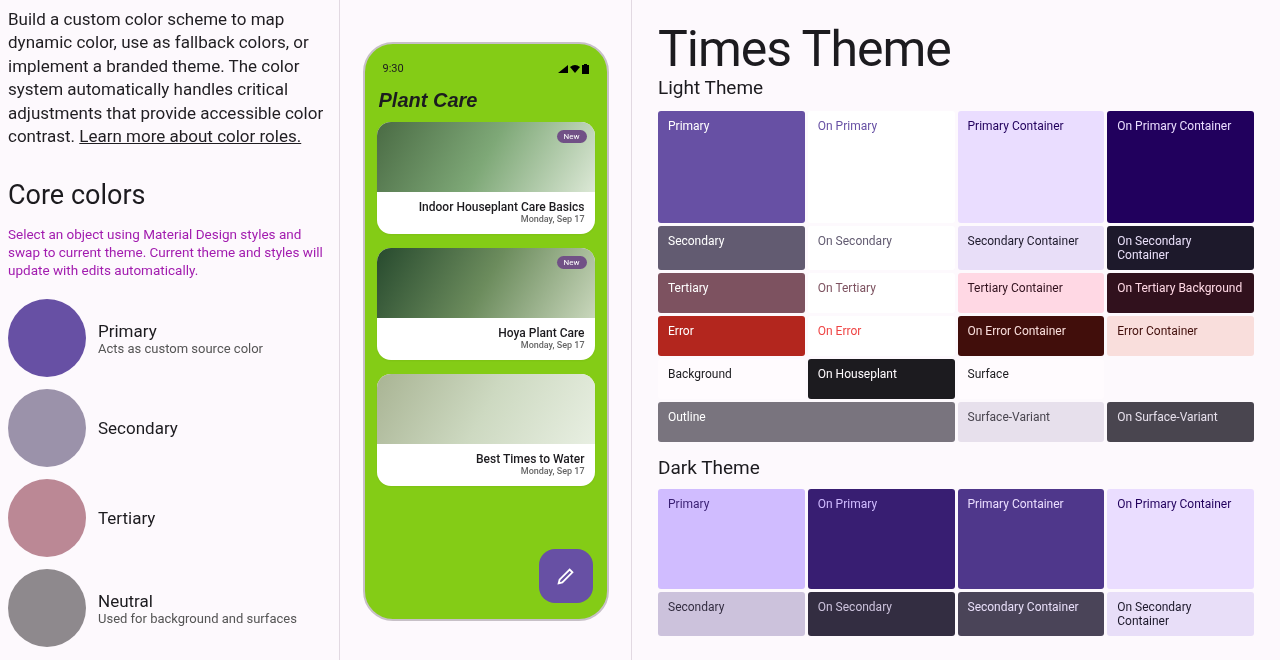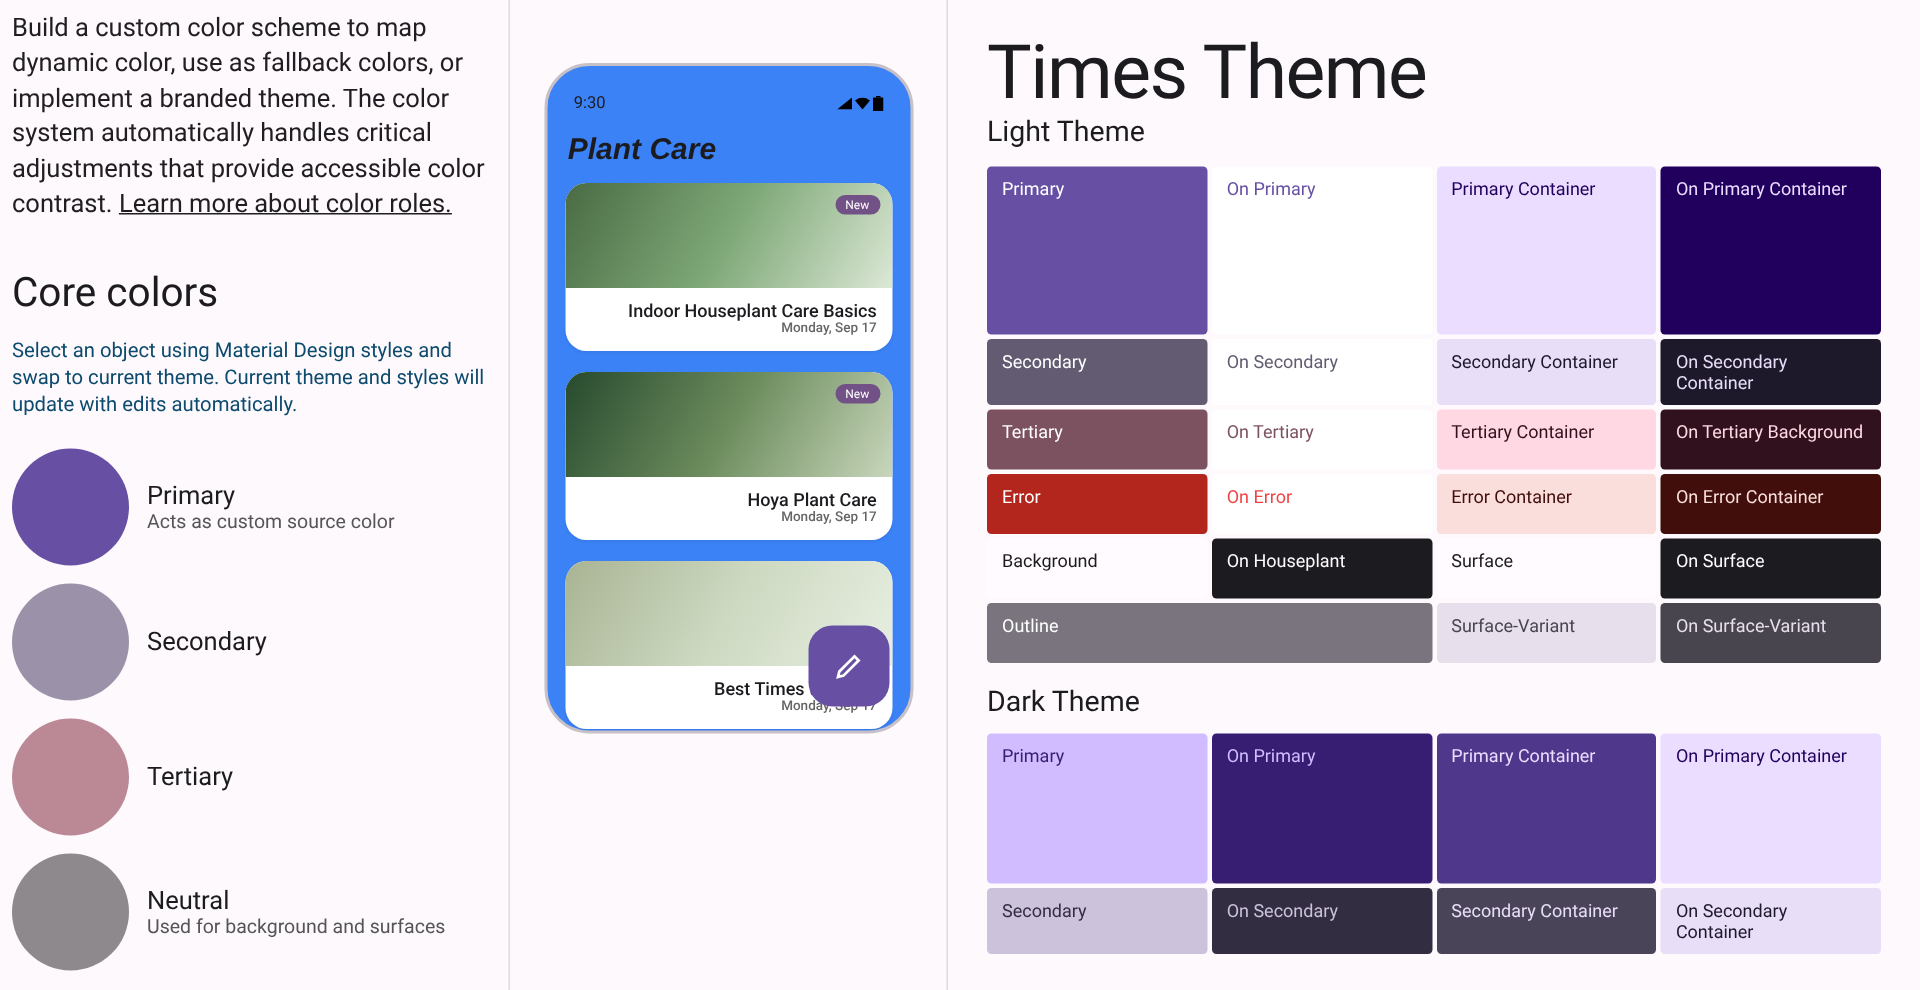--- a/index.html
+++ b/index.html
@@ -13,32 +13,32 @@
 
 
 .left {
   width: 340px;
   padding: 8px 14px 8px 8px;
   border-right: 1px solid #e2d9e2;
 }
 .intro { font-size: 17px; line-height: 1.38; color: #201e22; }
 .learn-link { text-decoration: underline; color: #201e22; }
 .core-title { font-size: 27px; margin-top: 30px; margin-bottom: 14px; font-weight: 400;}
-.core-sub { font-size: 13.5px; color: #0c4a6e; line-height: 1.35; }
+.core-sub { font-size: 13.5px; color: #a21caf; line-height: 1.35; }
 .swatch-list { margin-top: 20px; }
 .swatch-row { display: flex; align-items: center; margin-bottom: 12px; }
 .swatch-circle { width: 78px; height: 78px; border-radius: 50%; margin-right: 12px; flex-shrink: 0; }
 .swatch-label { font-size: 17px; }
 .swatch-desc { font-size: 13px; color: #555; }
 
 
 .middle { width: 292px; display: flex; align-items: flex-start; justify-content: center; padding-top: 42px; border-right: 1px solid #e2d9e2; }
 .phone {
-  width: 246px; height: 447px; border: 2px solid #c7c0c7; border-radius: 30px;
-  background: #3b82f6; padding: 10px 12px; position: relative; overflow: hidden;
+  width: 246px; height: 579px; border: 2px solid #c7c0c7; border-radius: 30px;
+  background: #84cc16; padding: 10px 12px; position: relative; overflow: hidden;
 }
 .statusbar { display: flex; justify-content: space-between; font-size: 11px; padding: 8px 6px 4px; }
 .status-icons { display: flex; gap: 2px; align-items: center; }
 .app-title { font-family: Liberation Sans, sans-serif; font-style: italic; font-weight: 700; font-size: 20px; margin: 10px 2px 10px; }
 .card {
   background: #fff; border-radius: 14px; margin-bottom: 14px; overflow: hidden; box-shadow: 0 1px 2px rgba(0,0,0,0.05); text-align: right;
 }
 .card-img {
   height: 70px; background: linear-gradient(120deg,#4a6b44,#7ea877,#dce8d6);
   position: relative;
@@ -177,26 +177,25 @@
         <div class="cell" style="background: rgb(98, 91, 113); color: rgb(255, 255, 255);">Secondary</div>
         <div class="cell" style="background: rgb(255, 255, 255); color: rgb(98, 91, 113);">On Secondary</div>
         <div class="cell" style="background: rgb(232, 222, 248); color: rgb(29, 25, 43);">Secondary Container</div>
         <div class="cell" style="background: rgb(29, 25, 43); color: rgb(232, 222, 248);">On Secondary Container</div>
         <div class="cell" style="background: rgb(125, 82, 96); color: rgb(255, 255, 255);">Tertiary</div>
         <div class="cell" style="background: rgb(255, 255, 255); color: rgb(125, 82, 96);">On Tertiary</div>
         <div class="cell" style="background: rgb(255, 216, 228); color: rgb(49, 17, 29);">Tertiary Container</div>
         <div class="cell" style="background: rgb(49, 17, 29); color: rgb(255, 216, 228);">On Tertiary Background</div>
         <div class="cell" style="background: rgb(179, 38, 30); color: rgb(255, 255, 255);">Error</div>
         <div class="cell" style="background: rgb(255, 255, 255); color: #ef4444;">On Error</div>
+        <div class="cell" style="background: rgb(65, 14, 11); color: rgb(249, 222, 220);">On Error Container</div>
         <div class="cell" style="background: rgb(249, 222, 220); color: rgb(65, 14, 11);">Error Container</div>
-        <div class="cell" style="background: rgb(65, 14, 11); color: rgb(249, 222, 220);">On Error Container</div>
         <div class="cell" style="background: rgb(255, 251, 254); color: rgb(28, 27, 31);">Background</div>
         <div class="cell" style="background: rgb(28, 27, 31); color: rgb(255, 251, 254);">On Houseplant</div>
         <div class="cell" style="background: rgb(255, 251, 254); color: rgb(28, 27, 31);">Surface</div>
-        <div class="cell" style="background: rgb(28, 27, 31); color: rgb(255, 251, 254);">On Surface</div>
         <div class="cell" style="background: rgb(121, 116, 126); color: rgb(255, 255, 255); grid-column: span 2;">Outline</div>
         <div class="cell" style="background: rgb(231, 224, 236); color: rgb(73, 69, 79);">Surface-Variant</div>
         <div class="cell" style="background: rgb(73, 69, 79); color: rgb(231, 224, 236);">On Surface-Variant</div>
       </div>
     <div class="dark-title">Dark Theme</div>
     <div class="grid" id="dark-grid">
         <div class="cell tall-dark" style="background: rgb(208, 188, 255); color: rgb(56, 30, 114);">Primary</div>
         <div class="cell tall-dark" style="background: rgb(56, 30, 114); color: rgb(208, 188, 255);">On Primary</div>
         <div class="cell tall-dark" style="background: rgb(79, 55, 139); color: rgb(234, 221, 255);">Primary Container</div>
         <div class="cell tall-dark" style="background: rgb(234, 221, 255); color: rgb(33, 0, 93);">On Primary Container</div>

